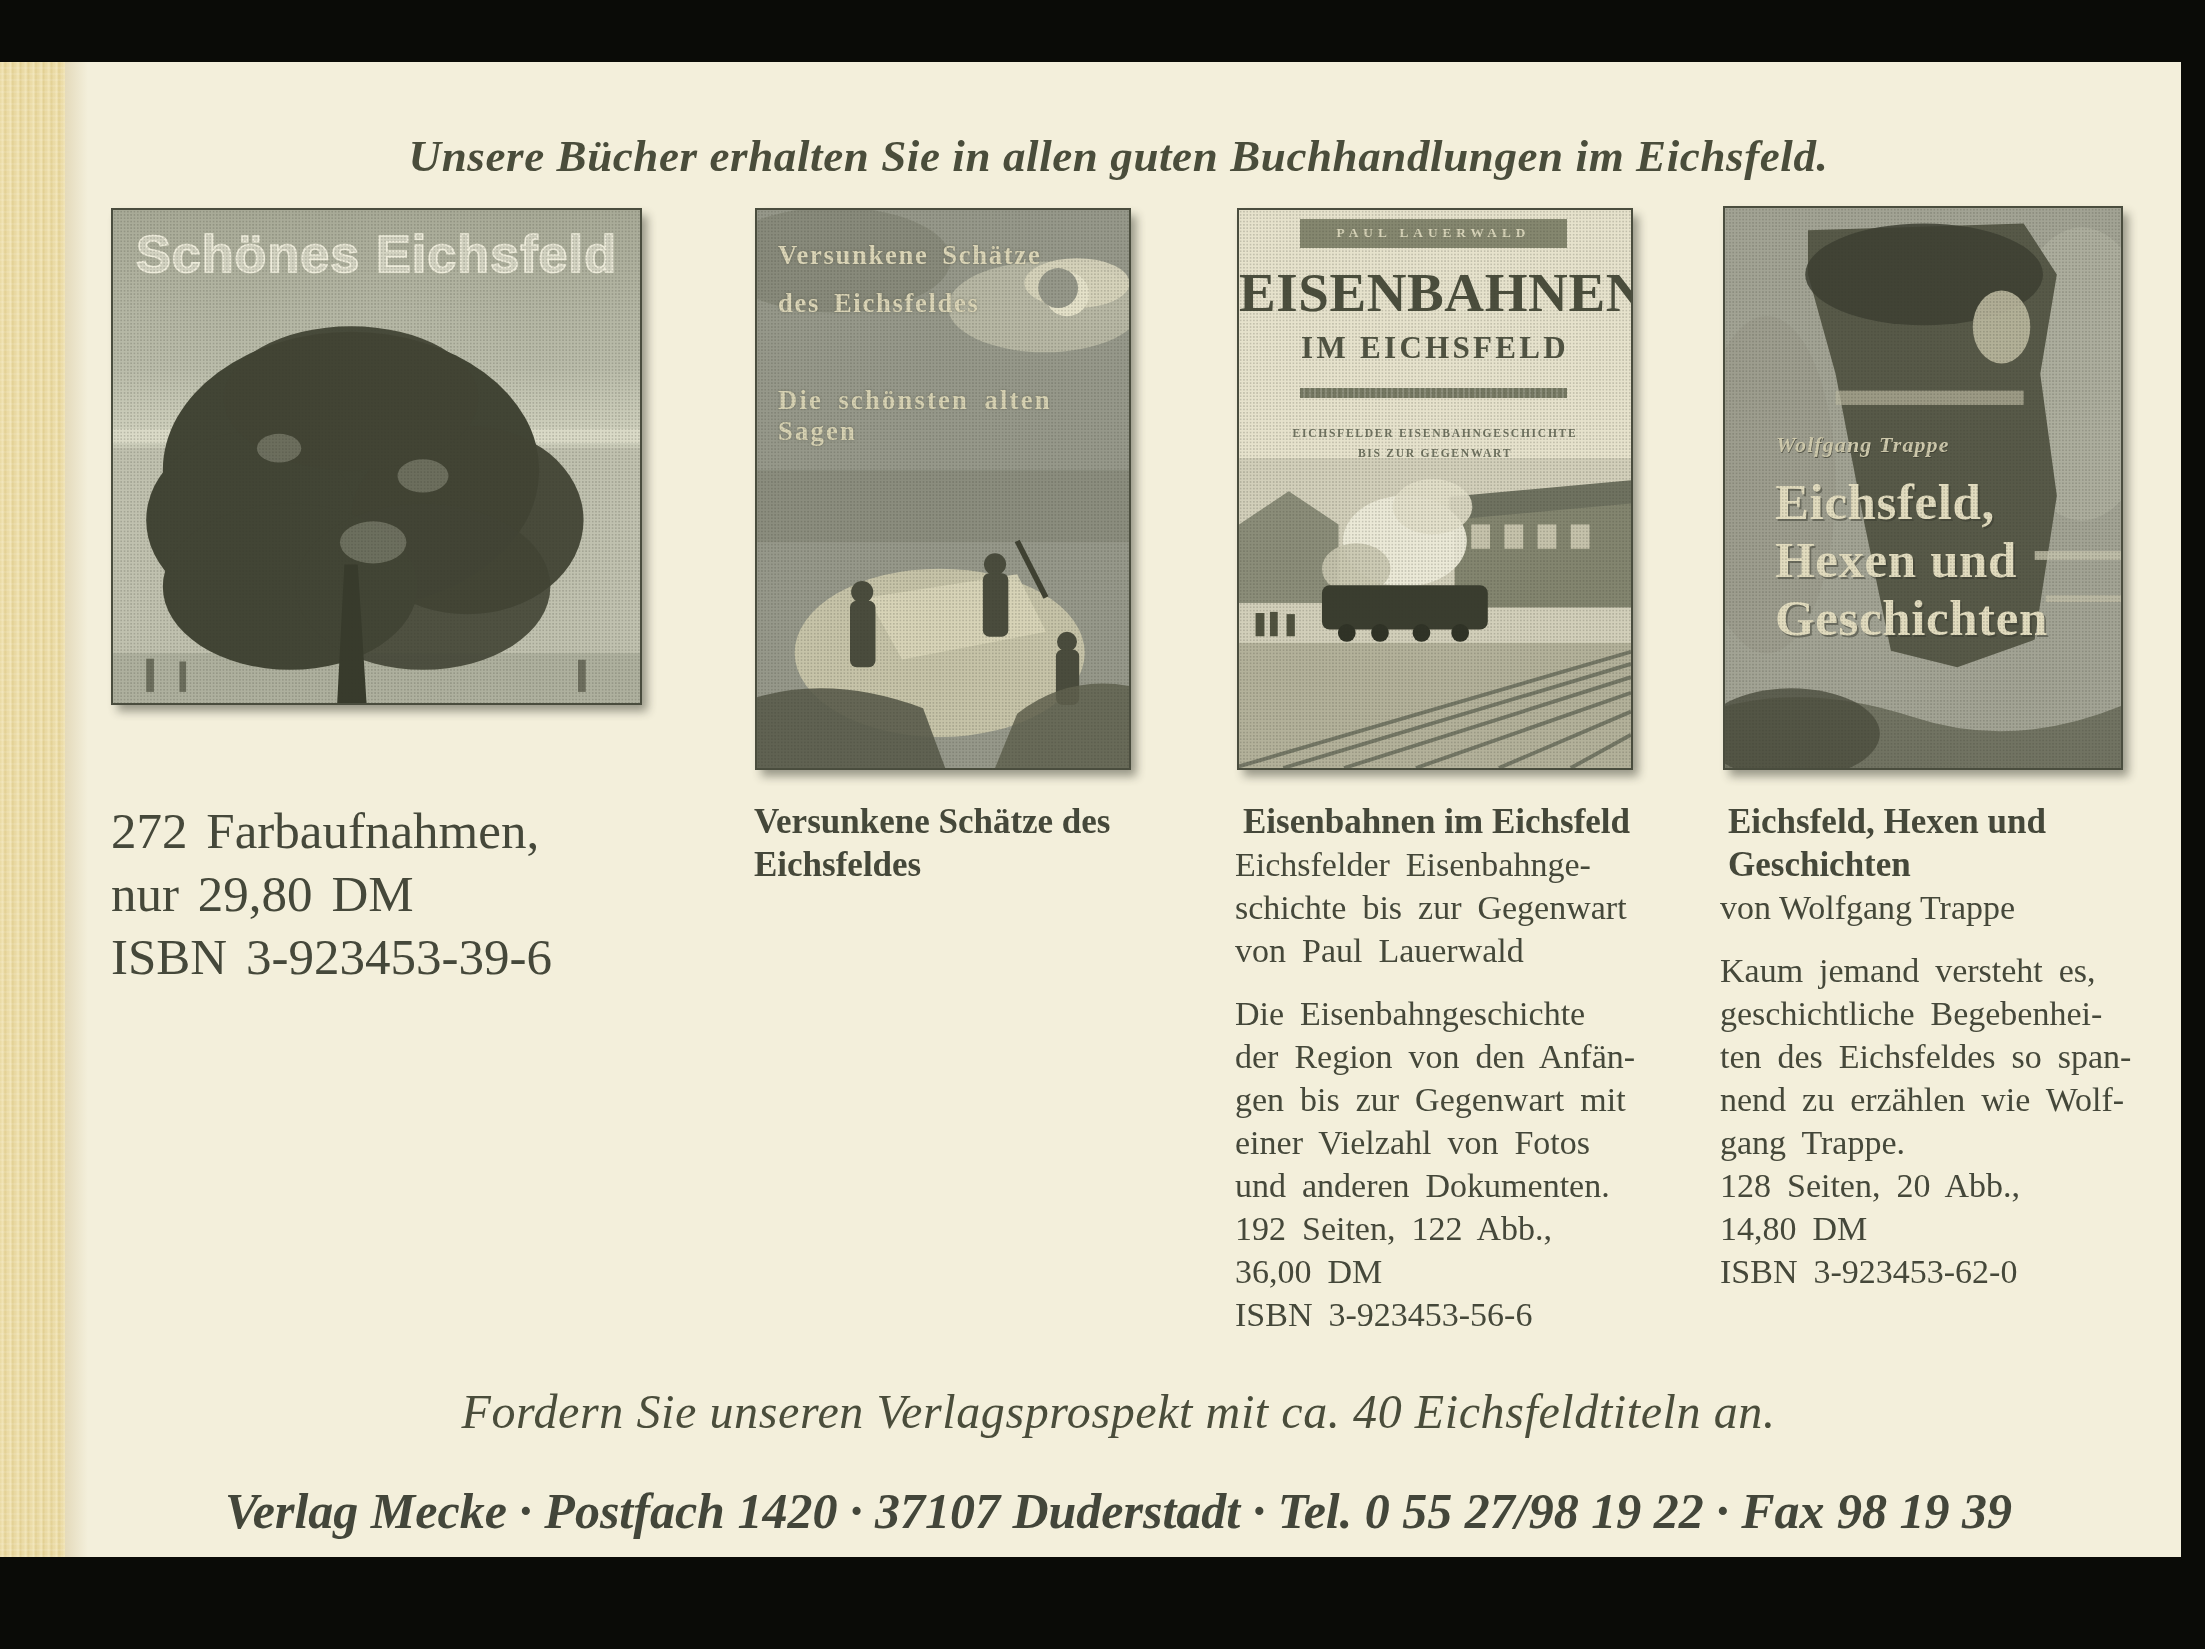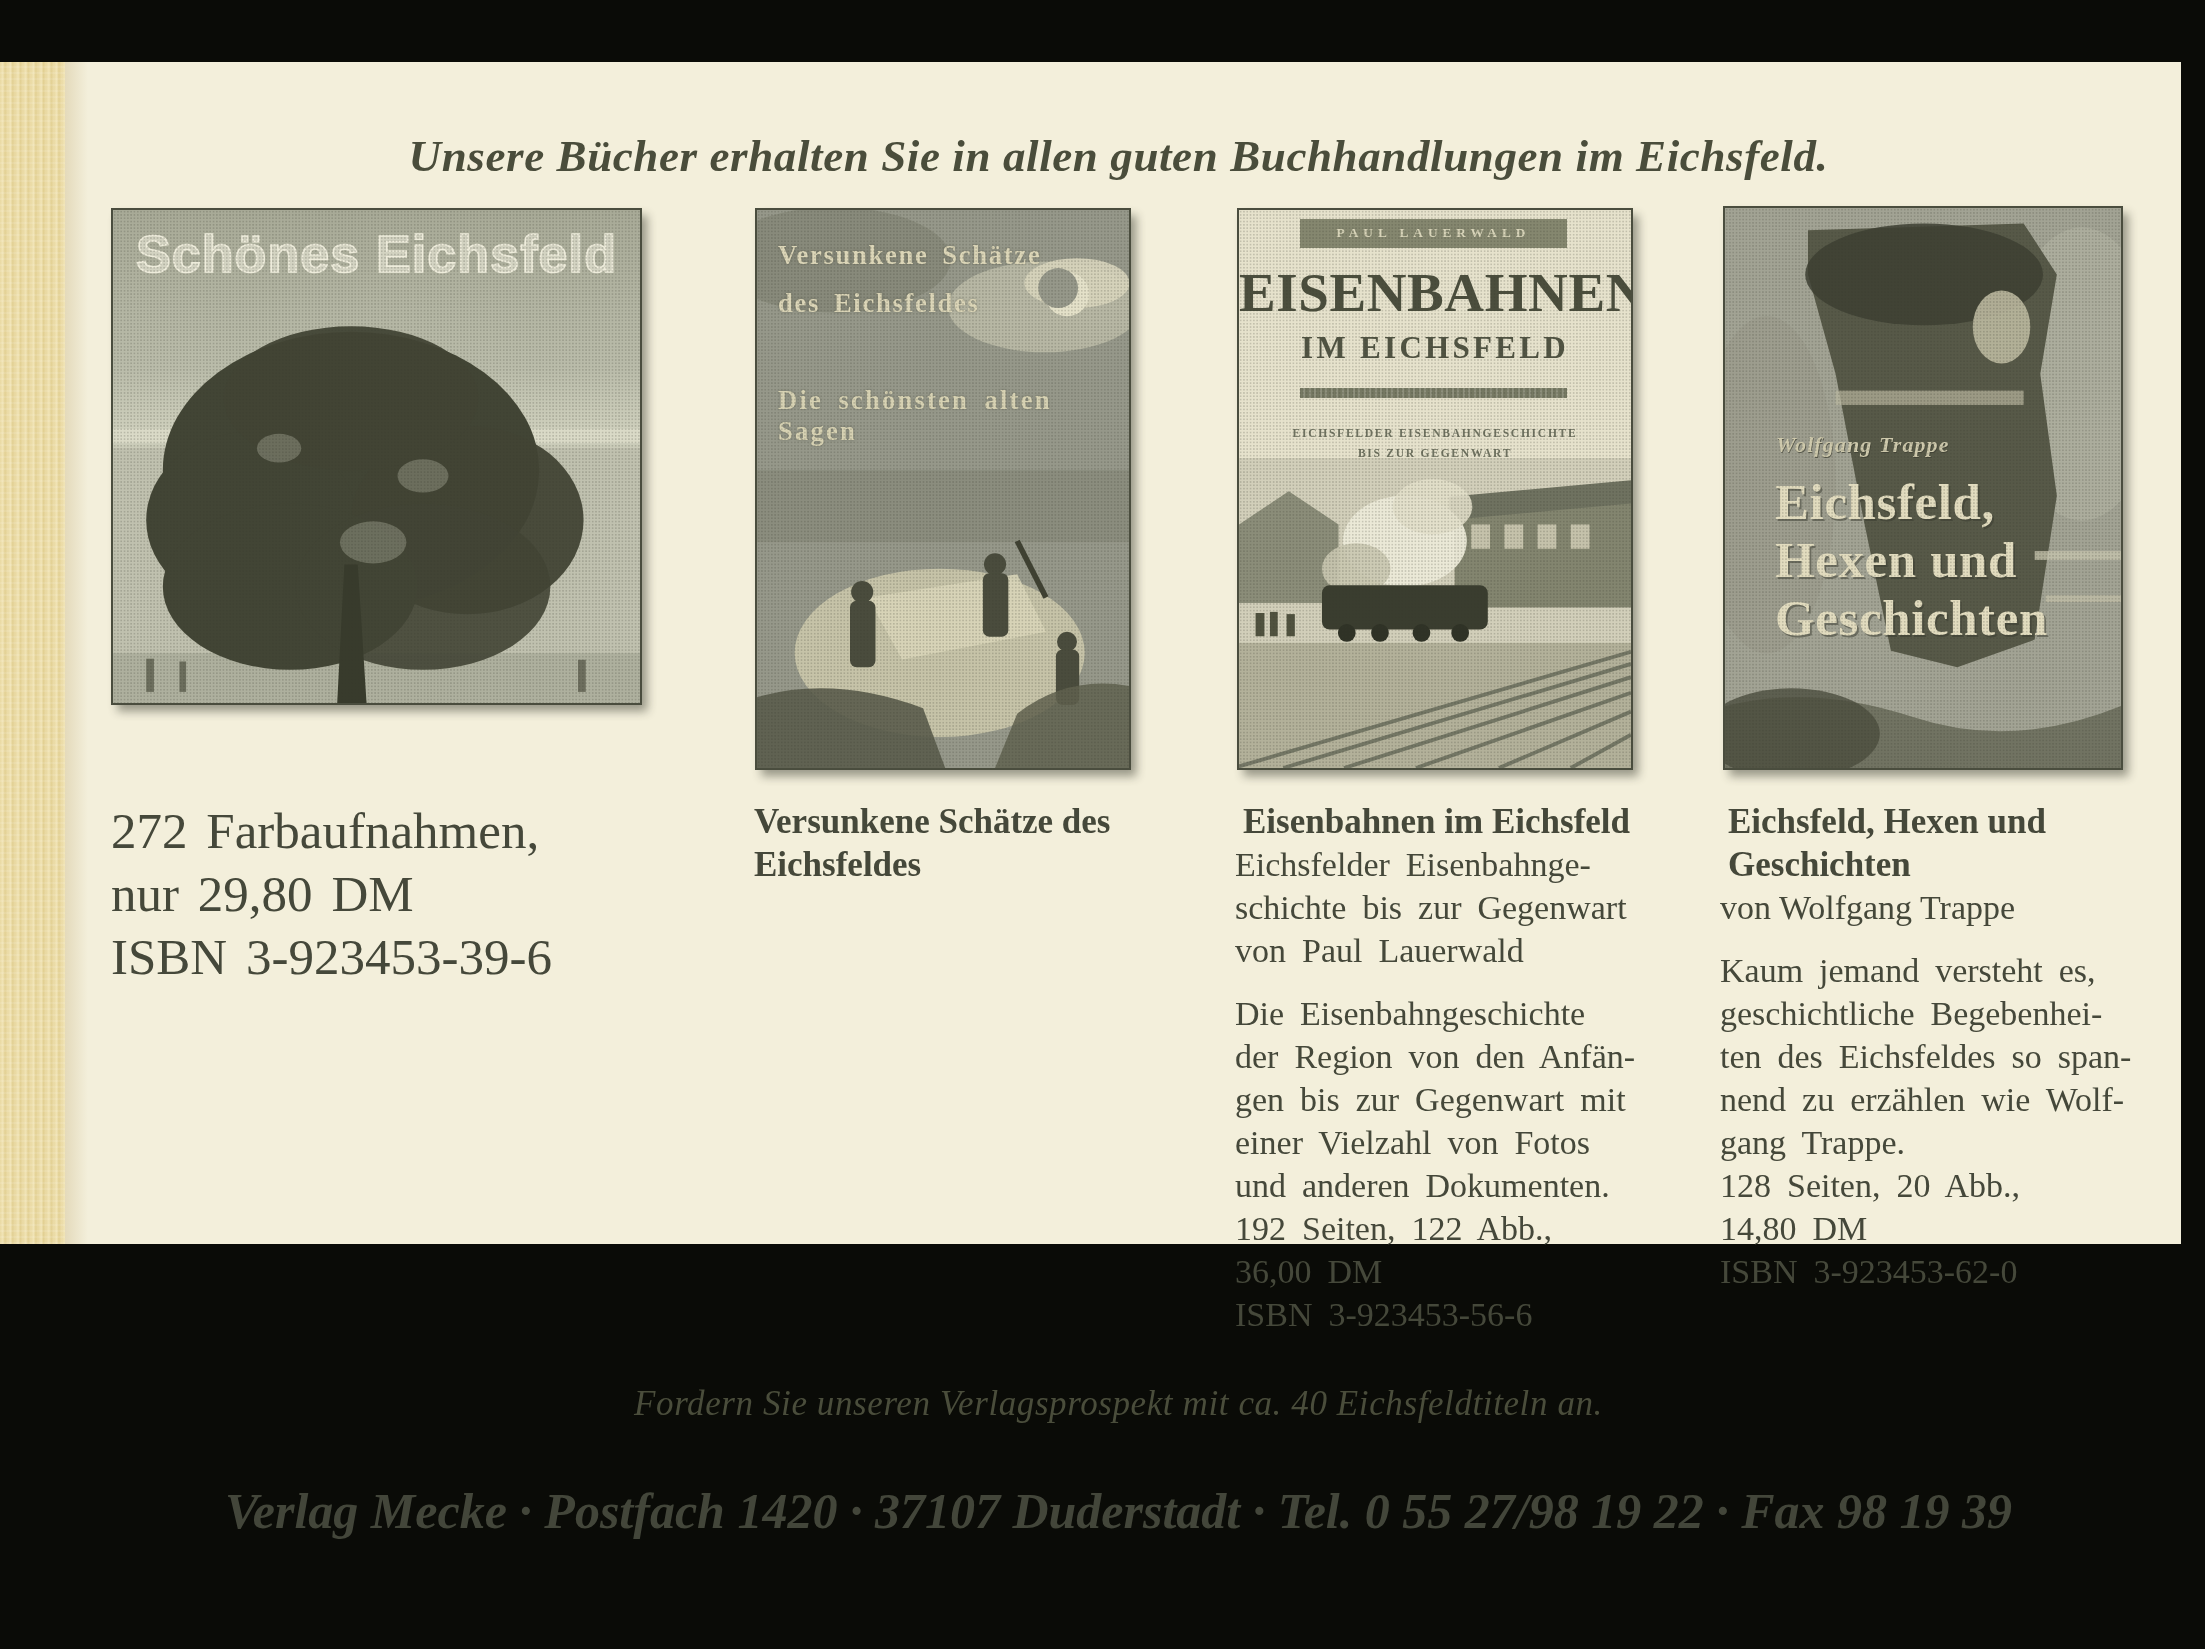--- a/index.html
+++ b/index.html
@@ -1,21 +1,21 @@
 <!DOCTYPE html>
 <html style="font-size:8.9px"><head>
 <meta charset="utf-8">
 <style>
   html,body{margin:0;padding:0;background:#000;}
   #canvas{position:relative;width:2205px;height:1649px;overflow:hidden;
     background:#0a0b07;
     background-image:radial-gradient(rgba(56,78,40,.22) 20%, transparent 23%);
     background-size:3.9px 3.9px;
     font-family:"Liberation Serif", serif;}
-  .sheet{position:absolute;left:0;top:62px;width:2181px;height:1182px;background:#f3efdb;}
+  .sheet{position:absolute;left:0;top:62px;width:2181px;height:1495px;background:#f3efdb;}
   .spine{position:absolute;left:0;top:0;width:65px;height:100%;
     background:
       repeating-linear-gradient(0deg, rgba(255,255,255,.10) 0 2.2px, rgba(0,0,0,0) 2.2px 6px),
       repeating-linear-gradient(90deg,#e9d9a2 0px,#f1e4b6 2.8px,#e2d093 5px,#ecdca8 7.7px);}
   .spine-curve{position:absolute;left:65px;top:0;width:23px;height:100%;
     background:linear-gradient(90deg,#e4dabb,#f3efdb);}
 
   .header{position:absolute;top:68px;left:89px;right:33px;text-align:center;
     font-size:45px;font-weight:bold;font-style:italic;color:#4a4d3b;letter-spacing:0.6px;}
 
@@ -67,21 +67,21 @@
   #l2{left:746px;width:449px;}
   #l3{left:1235px;width:466px;}
   #l4{left:1720px;width:466px;}
   #l2,#l3,#l4{font-size:34px;line-height:43px;}
   .lh{font-weight:bold;font-size:35px;line-height:43px;white-space:pre-line;margin-left:8px;}
   .pre{white-space:pre-line;}
   .jbody{white-space:pre-line;word-spacing:.22em;}
   .gap36{height:20px;}
 
   .f1{position:absolute;top:1322px;left:89px;right:33px;text-align:center;
-    font-style:italic;font-size:35px;color:#4a4d3b;letter-spacing:0.6px;}
+    font-style:italic;font-size:48px;color:#4a4d3b;letter-spacing:0.6px;}
   .f2{position:absolute;top:1420px;left:89px;right:33px;text-align:center;
     font-style:italic;font-weight:bold;font-size:50px;color:#43463a;}
 </style>
 </head>
 <body>
 
 <div id="canvas">
   <div class="sheet">
     <div class="spine"></div>
     <div class="spine-curve"></div>

